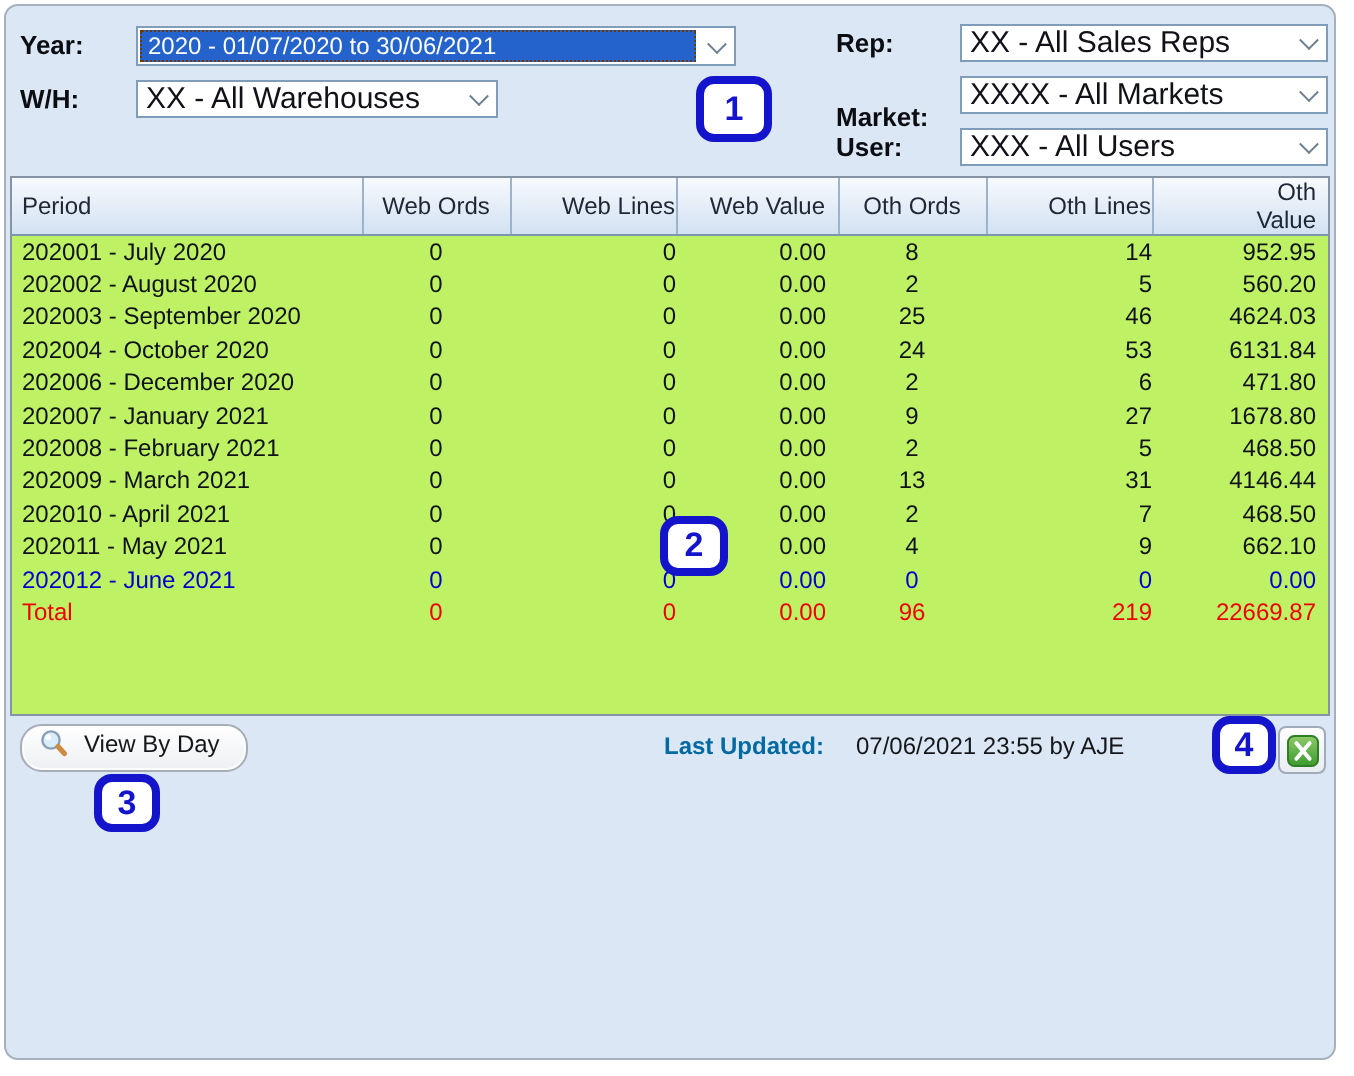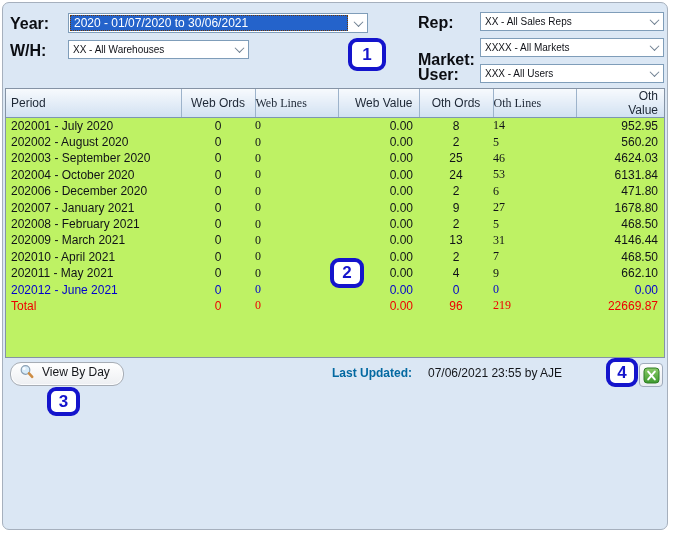--- a/index.html
+++ b/index.html
@@ -11,32 +11,32 @@
     font-size: 12px;
     color: #111318;
   }
   .panel {
     position: absolute; left: 2px; top: 2px; width: 666px; height: 528px;
     background: #dbe7f4;
     border: 1px solid #a6b0bd;
     border-radius: 7px;
   }
   .abs { position: absolute; }
-  .flabel { font-weight: bold; color: #0b0d12; font-size: 16px; }
+  .flabel { font-weight: bold; color: #0b0d12; font-size: 13px; }
 
   
   .combo {
     position: absolute;
     background: #ffffff;
     border: 1px solid #7f9db9;
     display: flex; align-items: center;
     padding-left: 4px;
     cursor: default;
   }
-  .combo .ctext { flex: 1; white-space: nowrap; overflow: hidden; font-size: 10px; color: #101218; }
+  .combo .ctext { flex: 1; white-space: nowrap; overflow: hidden; font-size: 15px; color: #101218; }
   .combo .arrow-zone {
     width: 18px; height: 100%; display: flex; align-items: center; justify-content: center;
   }
   .chev {
     width: 7px; height: 7px;
     border-right: 1.6px solid #6e7f90;
     border-bottom: 1.6px solid #6e7f90;
     transform: rotate(45deg) translate(-1px,-1px);
   }
   .combo.selected .sel {
@@ -70,21 +70,21 @@
   thead th:last-child { border-right: none; padding-left: 48px; }
   tbody td {
     height: 16.4px;
     font-size: 12px;
     padding: 0;
     color: #101218;
     white-space: nowrap; overflow: hidden;
   }
   .c0 { text-align: left; padding-left: 5px; }
   .c1, .c4 { text-align: center; }
-  .c2, .c5 { text-align: left; font-family: Liberation Serif, serif; }
+  .c2, .c5 { text-align: right; }
   .c3, .c6 { text-align: right; padding-right: 6px; }
   thead th.c0 { padding-left: 5px; }
   tr.current td { color: #0000cc; }
   tr.total td { color: #ee0000; }
   tbody { cursor: default; }
 
   
   .viewbtn {
     position: absolute; left: 10px; top: 362px; height: 24px;
     display: inline-flex; align-items: center; gap: 7px;

